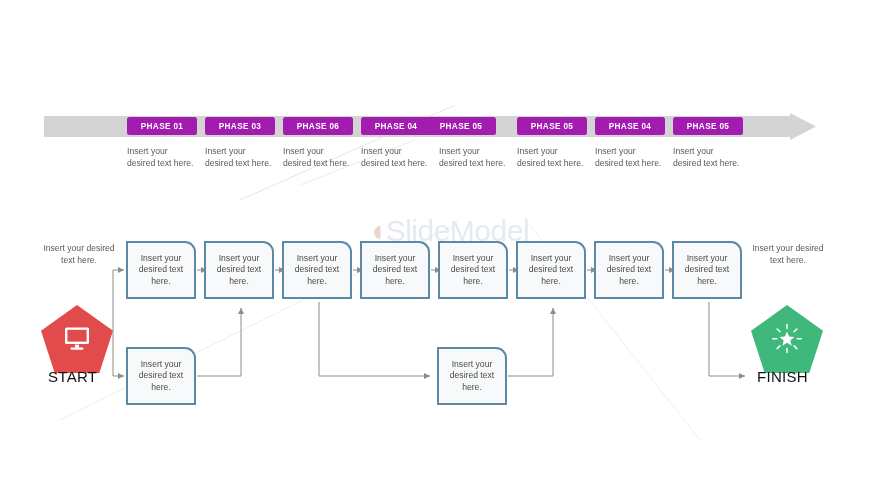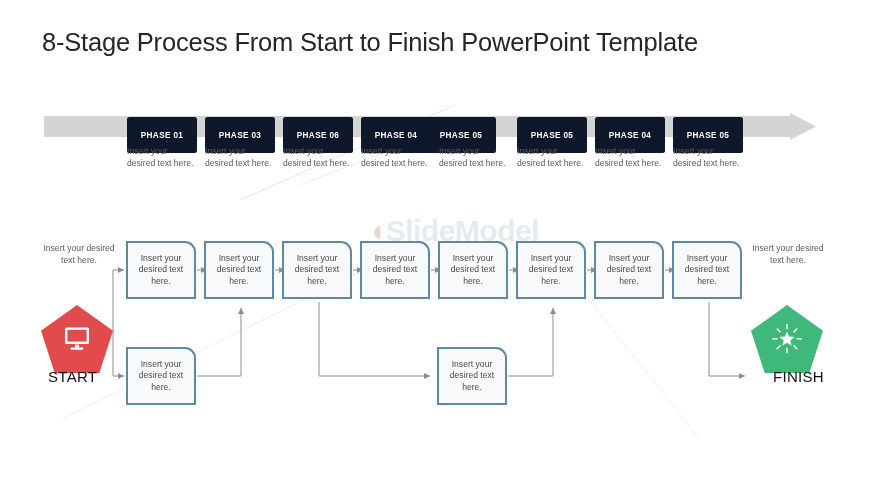--- a/index.html
+++ b/index.html
@@ -32,21 +32,21 @@
     letter-spacing: -0.2px;
     white-space: nowrap;
   }
 
   
   #watermark {
     position: absolute;
     left: 368px;
     top: 214px;
     font-size: 30px;
-    font-weight: bold;
+    font-weight: normal;
     color: #dfe7ee;
     letter-spacing: -0.5px;
     opacity: 0.85;
     user-select: none;
   }
   #watermark .wm-dot {
     color: #e8cfc4;
   }
   #wm-diag {
     position: absolute;
@@ -62,23 +62,23 @@
     position: absolute;
     left: 44px;
     top: 113px;
     width: 772px;
     height: 27px;
   }
   #phasebar-svg { display: block; }
   .phase-badge {
     position: absolute;
     top: 117px;
-    height: 36px;
+    height: 18px;
     width: 70px;
-    background: #0f172a;
+    background: #a21caf;
     border-radius: 2.5px;
     color: #ffffff;
     font-size: 8.2px;
     font-weight: bold;
     letter-spacing: 0.35px;
     display: flex;
     align-items: center;
     justify-content: center;
   }
   .phase-desc {
@@ -141,28 +141,27 @@
   #penta-finish { background: #3fb97b; left: 751px; top: 305px; }
 
   .endlabel {
     position: absolute;
     font-size: 15px;
     font-weight: normal;
     color: #111111;
     letter-spacing: 0.3px;
   }
   #label-start { left: 48px; top: 368px; }
-  #label-finish { left: 757px; top: 368px; margin-left: 16px; }
+  #label-finish { left: 757px; top: 368px; }
 </style>
 </head>
 <body>
 
 <div id="slide">
 
-  <div id="title">8-Stage Process From Start to Finish PowerPoint Template</div>
 
   <svg id="wm-diag">
     <line x1="455" y1="105" x2="240" y2="200" stroke="#e6e6e6" stroke-width="1"></line>
     <line x1="300" y1="185" x2="415" y2="140" stroke="#ececec" stroke-width="1"></line>
     <line x1="455" y1="225" x2="60" y2="420" stroke="#ededed" stroke-width="1"></line>
     <line x1="530" y1="225" x2="700" y2="440" stroke="#efefef" stroke-width="1"></line>
   </svg>
 
   <div id="watermark">
     <span class="wm-dot">◖</span><span>SlideModel</span>

